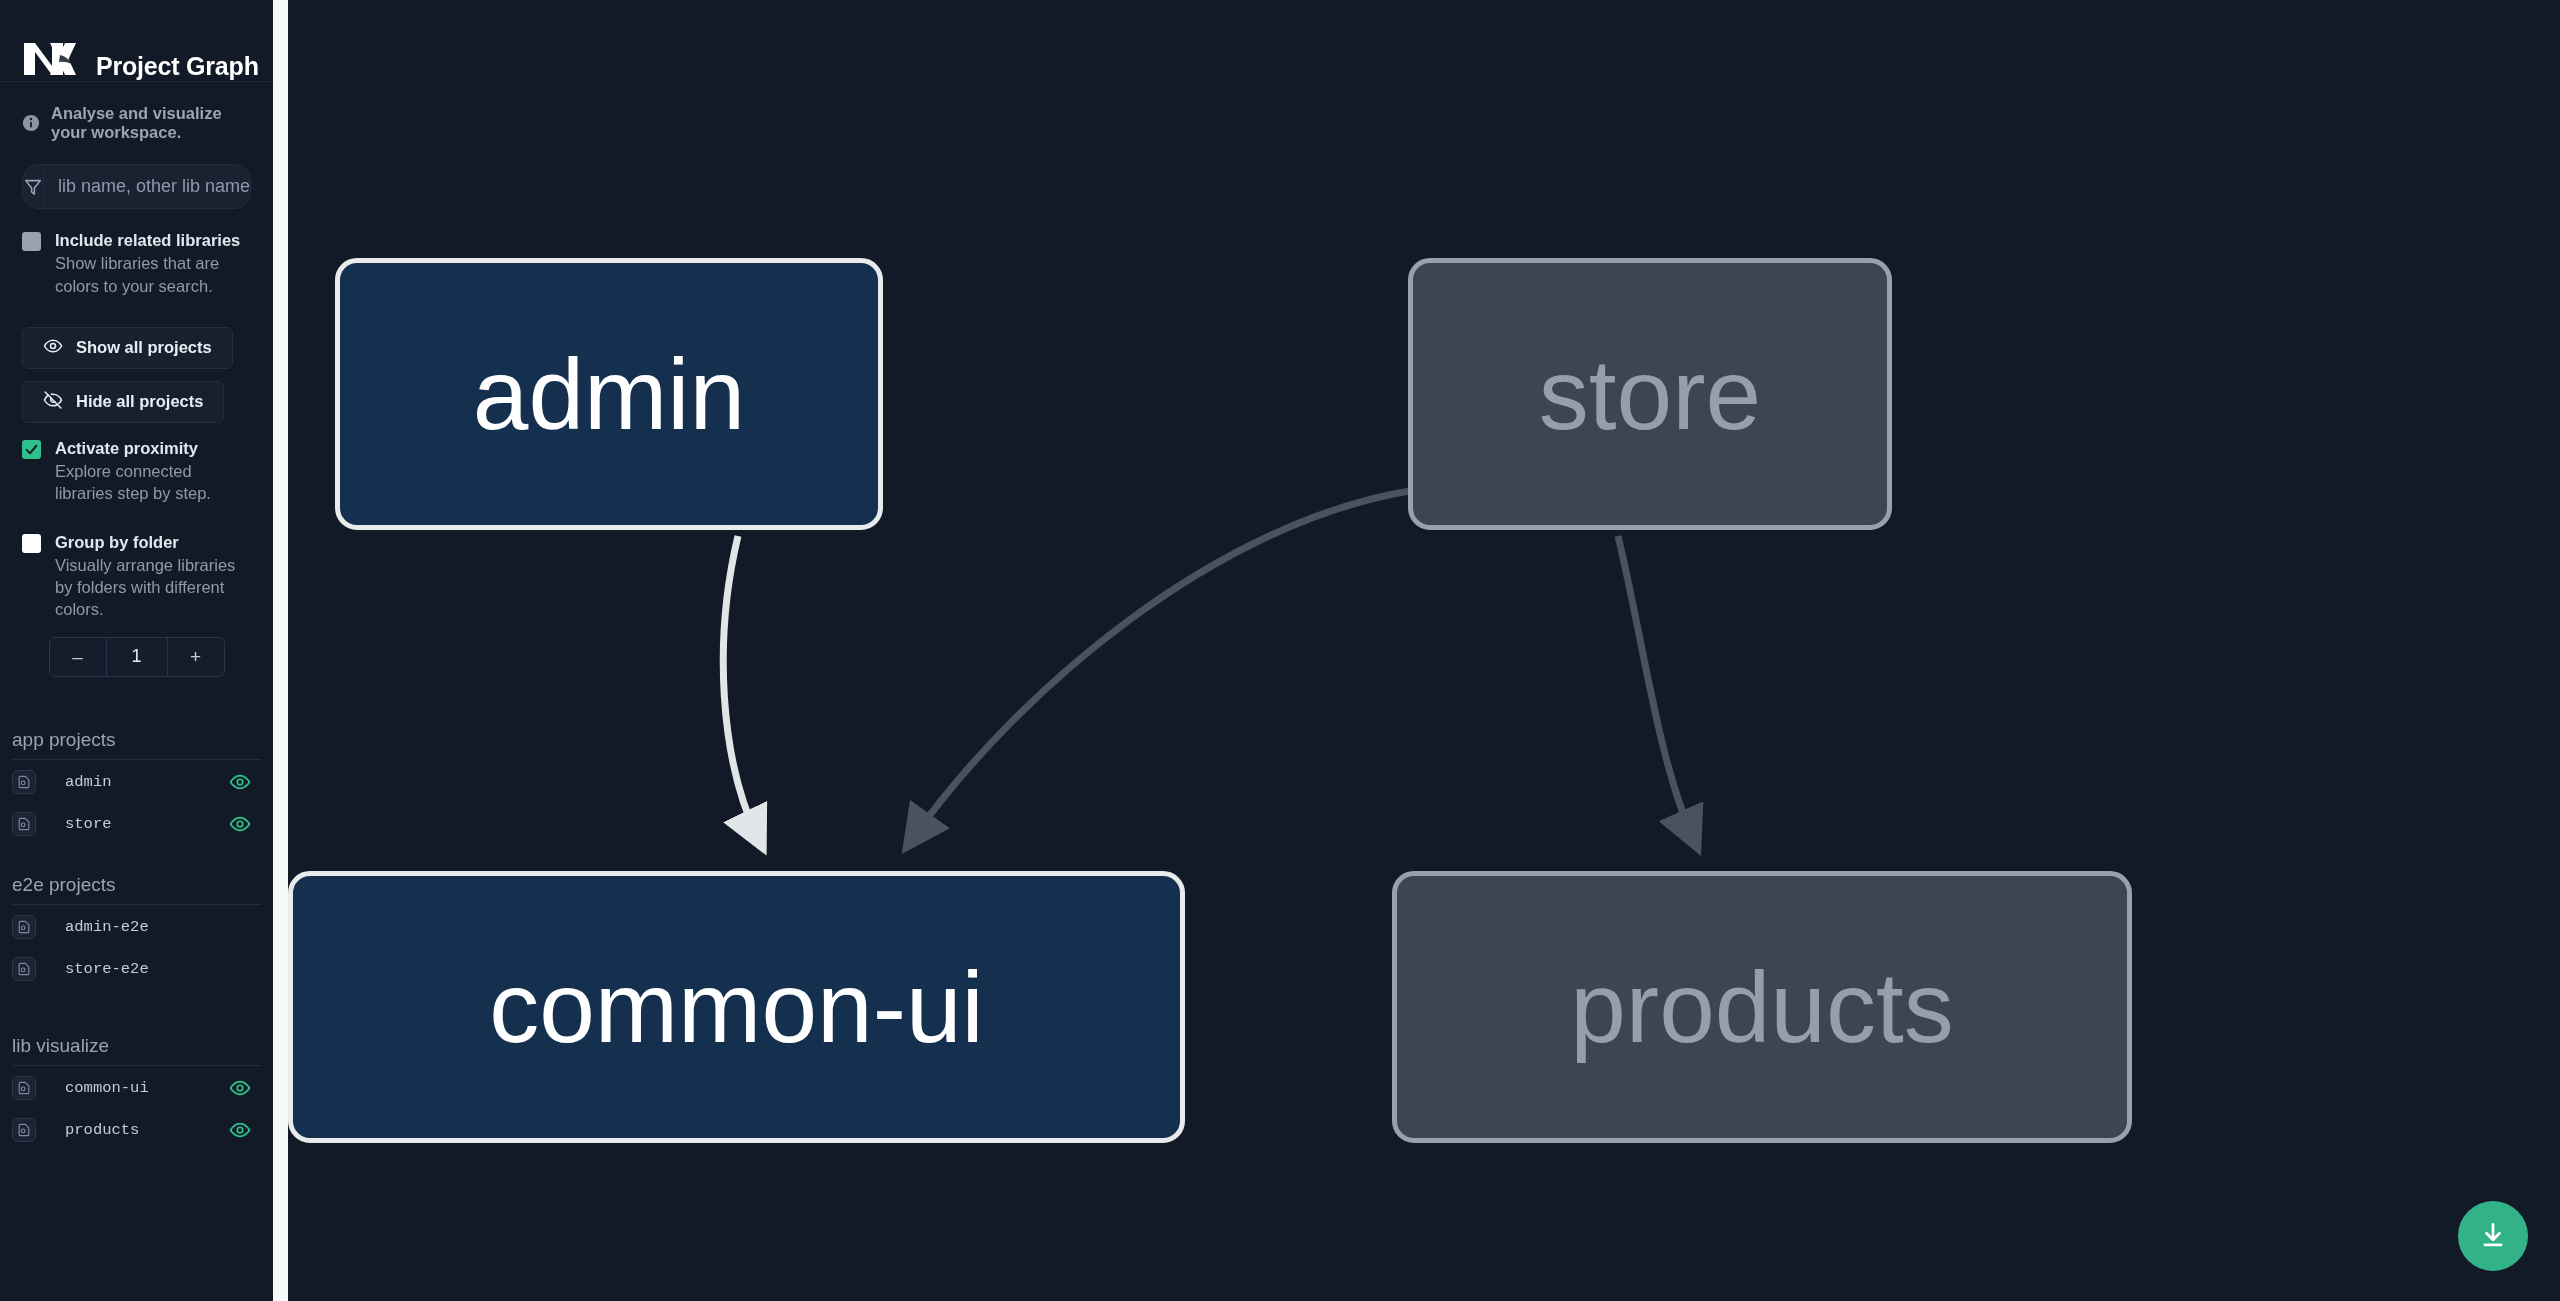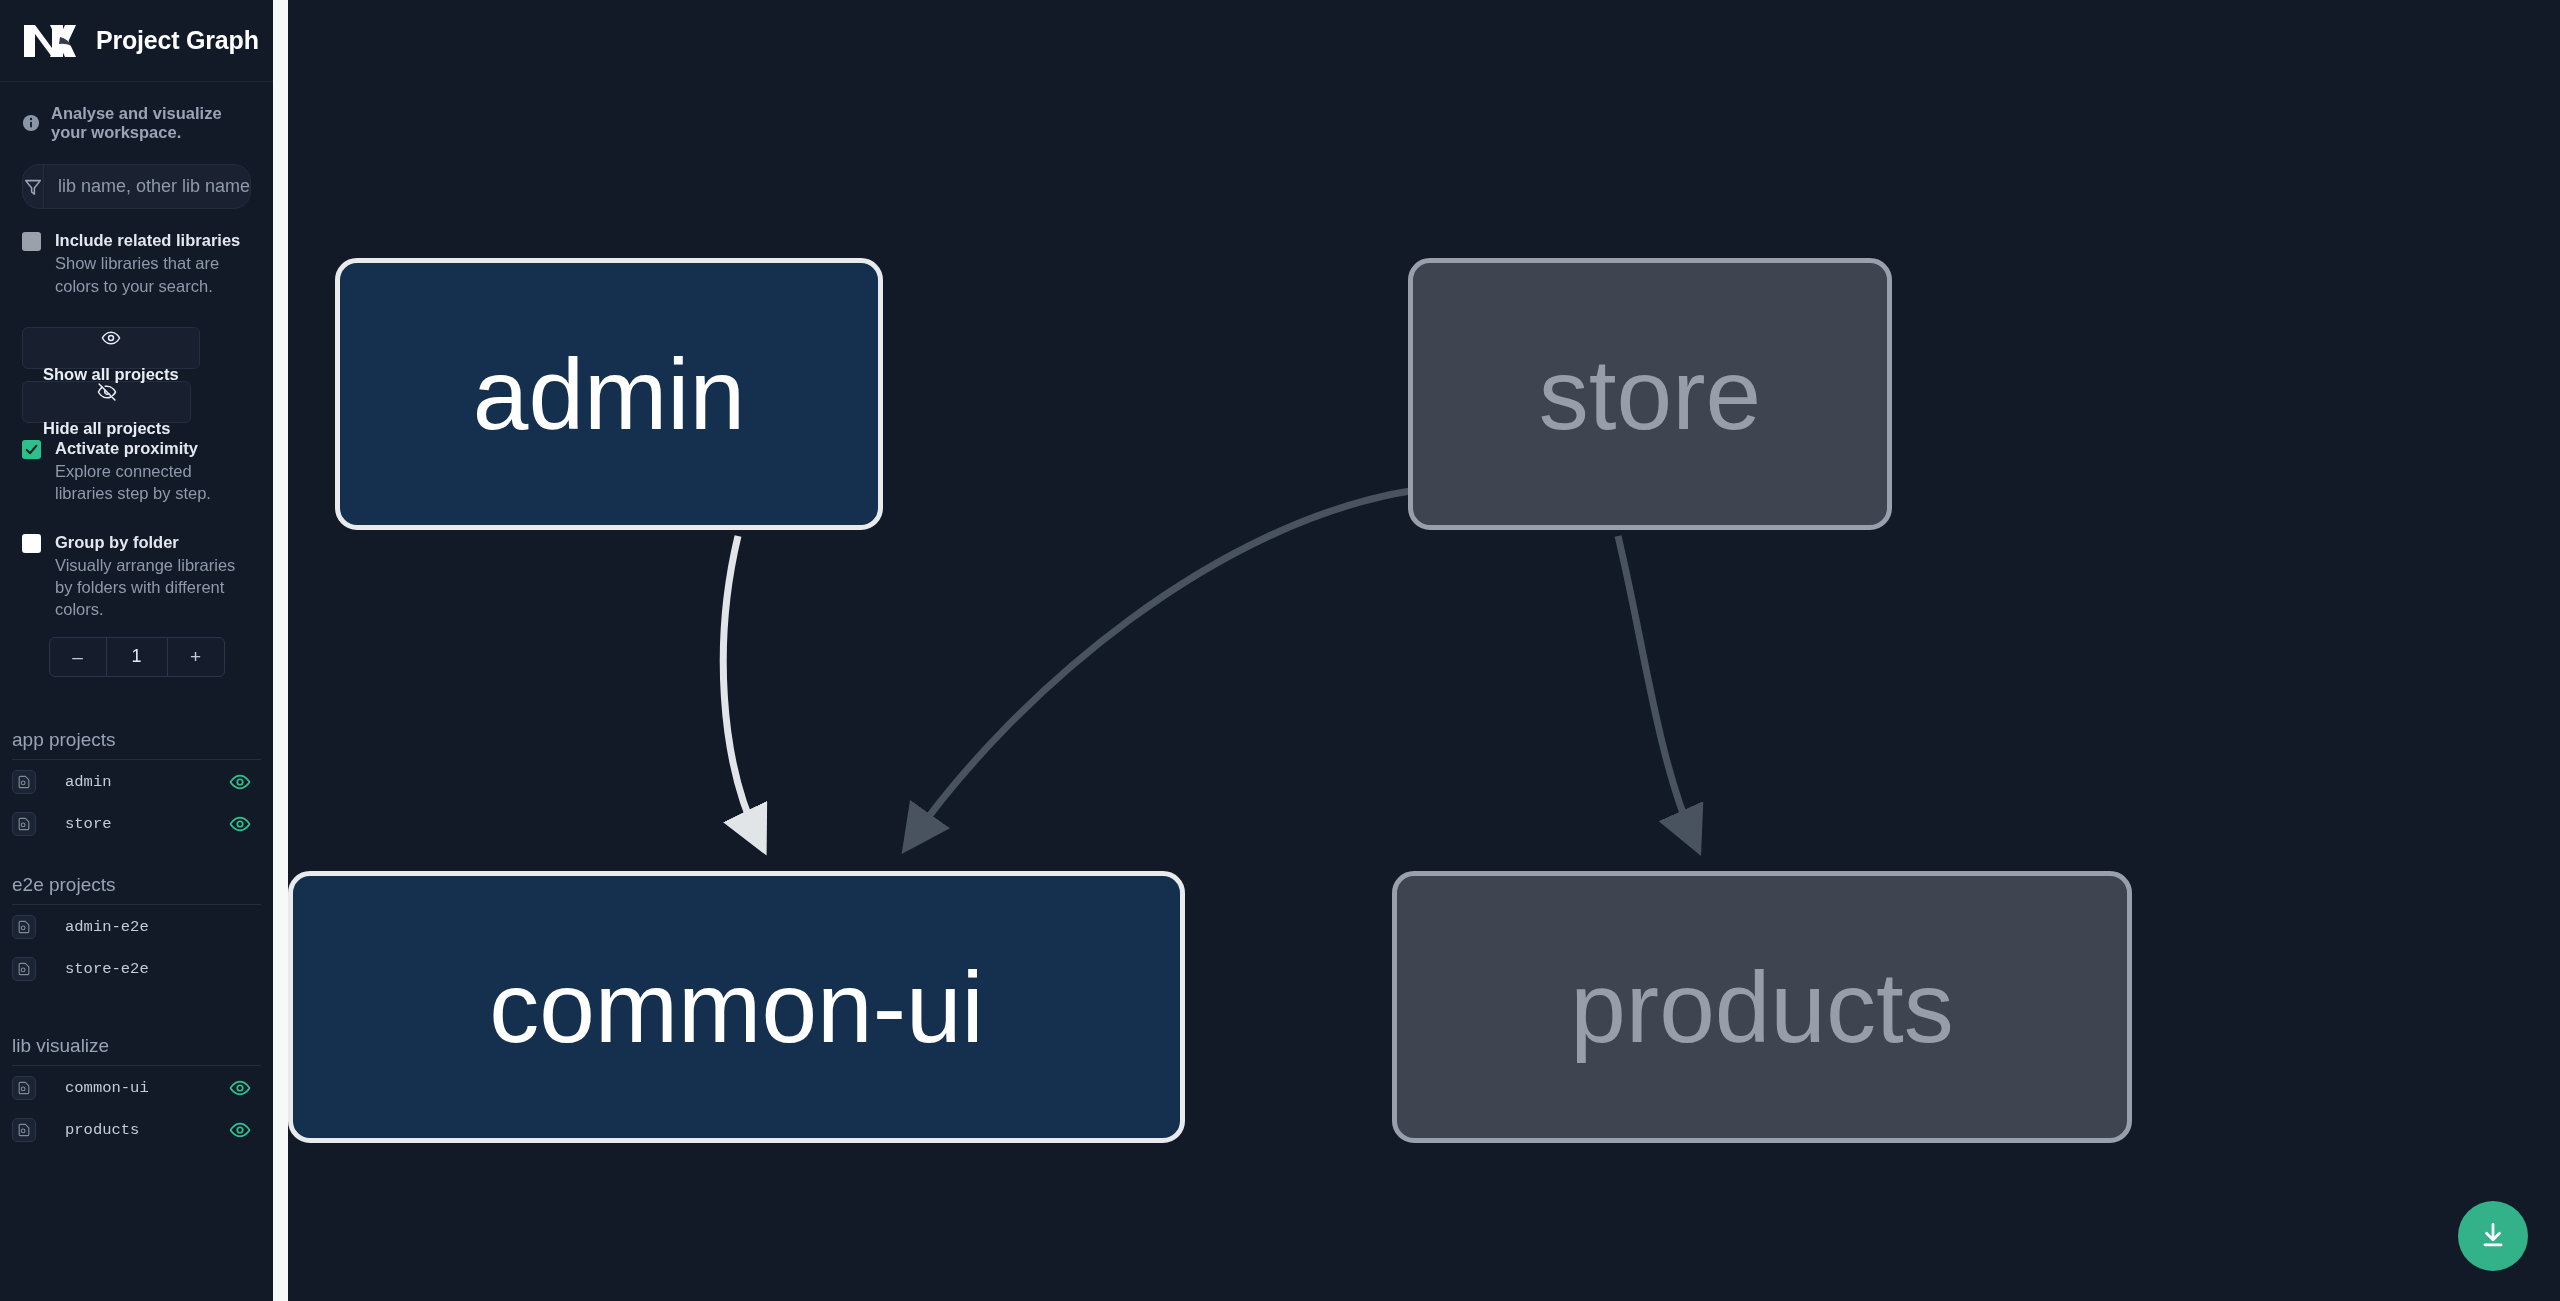--- a/index.html
+++ b/index.html
@@ -21,21 +21,21 @@
   }
   #sidebar-scrollbar {
     position: absolute; left: 273px; top: 0;
     width: 15px; height: 1301px;
     background: #f7f8f8;
     flex: 0 0 15px;
     z-index: 5;
   }
   .sb-header {
     height: 82px;
-    display: flex; align-items: center;
+    display: flex; align-items: flex-end;
     padding: 0 22px;
     border-bottom: 1px solid #1d2738;
     gap: 18px;
   }
   .nx-logo { width: 56px; height: 44px; flex: 0 0 56px; }
   .sb-title {
     color: #ffffff; font-size: 25px; font-weight: 700;
     letter-spacing: -0.2px; white-space: nowrap;
   }
 
@@ -87,21 +87,20 @@
 
   .sb-btn {
     margin: 0 22px; height: 42px;
     background: #182030;
     border: 1px solid #242e40;
     border-radius: 6px;
     display: flex; align-items: center; gap: 13px;
     padding: 0 20px;
     color: #e8edf3; font-size: 16.5px; font-weight: 700;
     cursor: pointer;
-    flex-direction: column;
   }
   .sb-btn svg { width: 20px; height: 20px; flex: 0 0 20px; }
   #show-all-btn { margin-top: 30px; }
   #hide-all-btn { margin-top: 12px; }
 
   .stepper {
     margin: 16px 22px 0 22px;
     display: flex; justify-content: center;
   }
   .stepper-inner {

